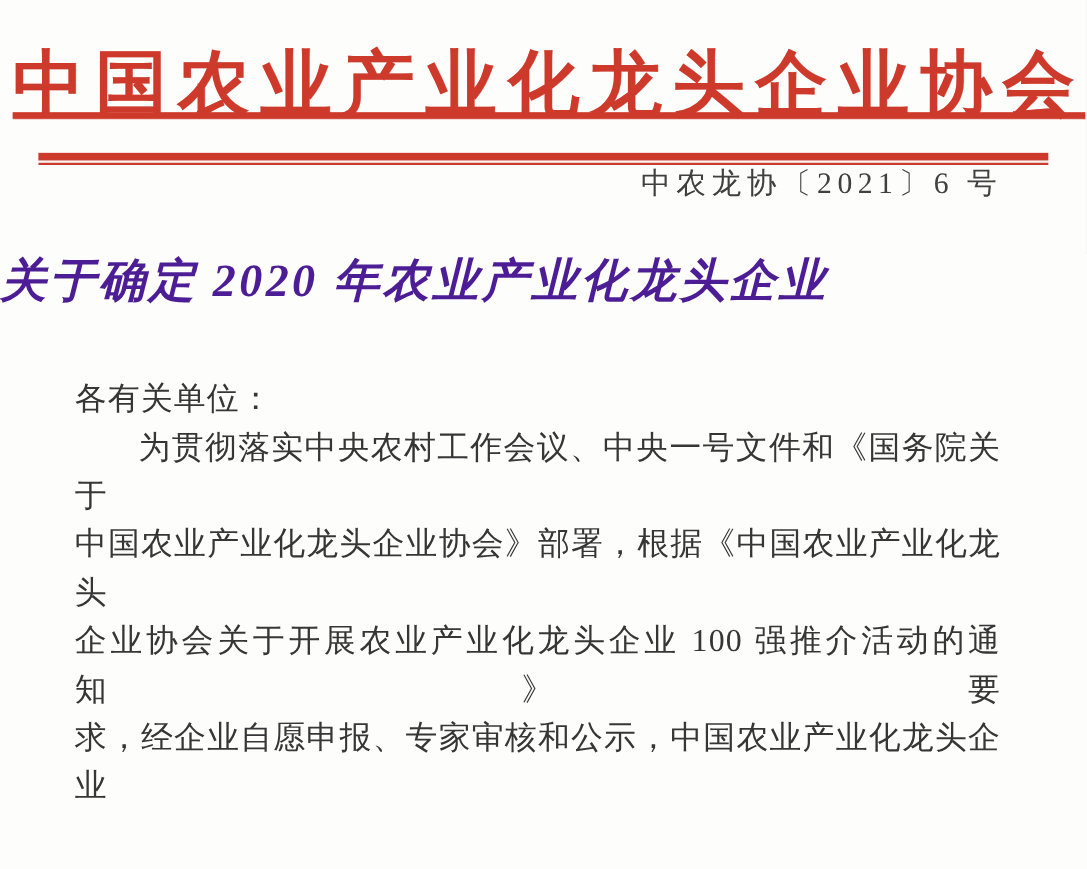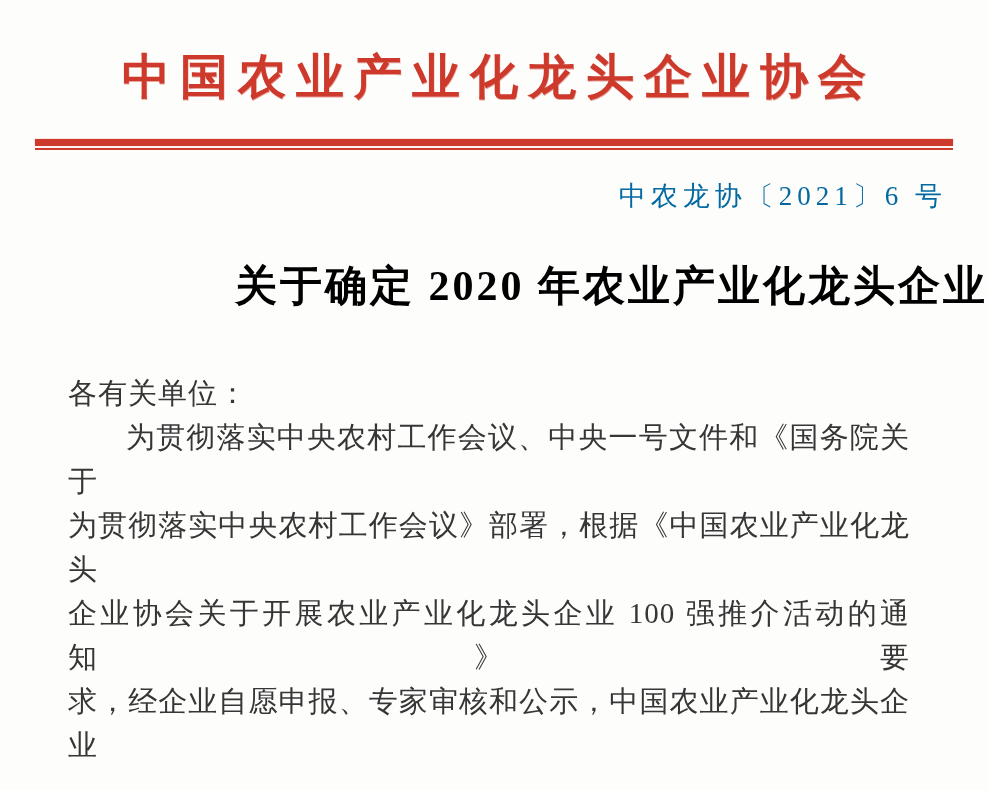--- a/index.html
+++ b/index.html
@@ -15,64 +15,65 @@
     background: #fdfdfc;
     overflow: hidden;
     font-family: "Liberation Serif", "DejaVu Serif", serif;
   }
   
   .masthead {
     margin-top: 42px;
     padding-left: 10px; 
     text-align: center;
     color: #cd3a2c;
-    font-size: 48px;
+    font-size: 65px;
     line-height: 70px;
     font-weight: 700;
     letter-spacing: 10px;
     white-space: nowrap;
     text-shadow: 0.5px 0.5px 0 rgba(205, 58, 44, 0.45);
+    text-decoration: underline;
   }
   
   .rule {
     margin: 27px 35px 0 35px;
   }
   .rule .bar-thick {
     height: 7px;
     background: #cd3a2c;
     box-shadow: 0 0 1px rgba(205,58,44,.6);
   }
   .rule .bar-gap {
     height: 2px;
     background: #fdf3f1;
   }
   .rule .bar-thin {
     height: 2px;
     background: #cd3a2c;
   }
   
   .doc-number {
-    margin-top: 30px;
-    padding-right: 41px;
+    padding-right: 77px;
     text-align: right;
     font-size: 27px;
     line-height: 32px;
     letter-spacing: 5px;
-    color: #0369a1;
+    color: #404040;
     white-space: nowrap;
   }
   
   .doc-title {
     margin-top: 46px;
-    text-align: right;
+    text-align: left;
     font-size: 42px;
     line-height: 57px;
     font-weight: 700;
     letter-spacing: 3px;
-    color: #000000;
+    color: #4c1d95;
+    font-style: italic;
   }
   
   .body-block {
     margin: 56px 78px 0 68px;
     font-size: 29px;
     line-height: 44px;
     color: #363636;
   }
   .body-line {
     letter-spacing: 1px;
@@ -102,19 +103,19 @@
 
   <div class="doc-number">中农龙协〔2021〕6 号</div>
 
   <div class="doc-title">
     <div>关于确定 2020 年农业产业化龙头企业</div>
   </div>
 
   <div class="body-block">
     <div class="body-line">各有关单位：</div>
     <div class="body-line jline indent2">为贯彻落实中央农村工作会议、中央一号文件和《国务院关于</div>
-    <div class="body-line jline">为贯彻落实中央农村工作会议》部署，根据《中国农业产业化龙头</div>
+    <div class="body-line jline">中国农业产业化龙头企业协会》部署，根据《中国农业产业化龙头</div>
     <div class="body-line jline">企业协会关于开展农业产业化龙头企业 100 强推介活动的通知》要</div>
     <div class="body-line jline">求，经企业自愿申报、专家审核和公示，中国农业产业化龙头企业</div>
 
   </div>
 
 </div>
 
 </body></html>

